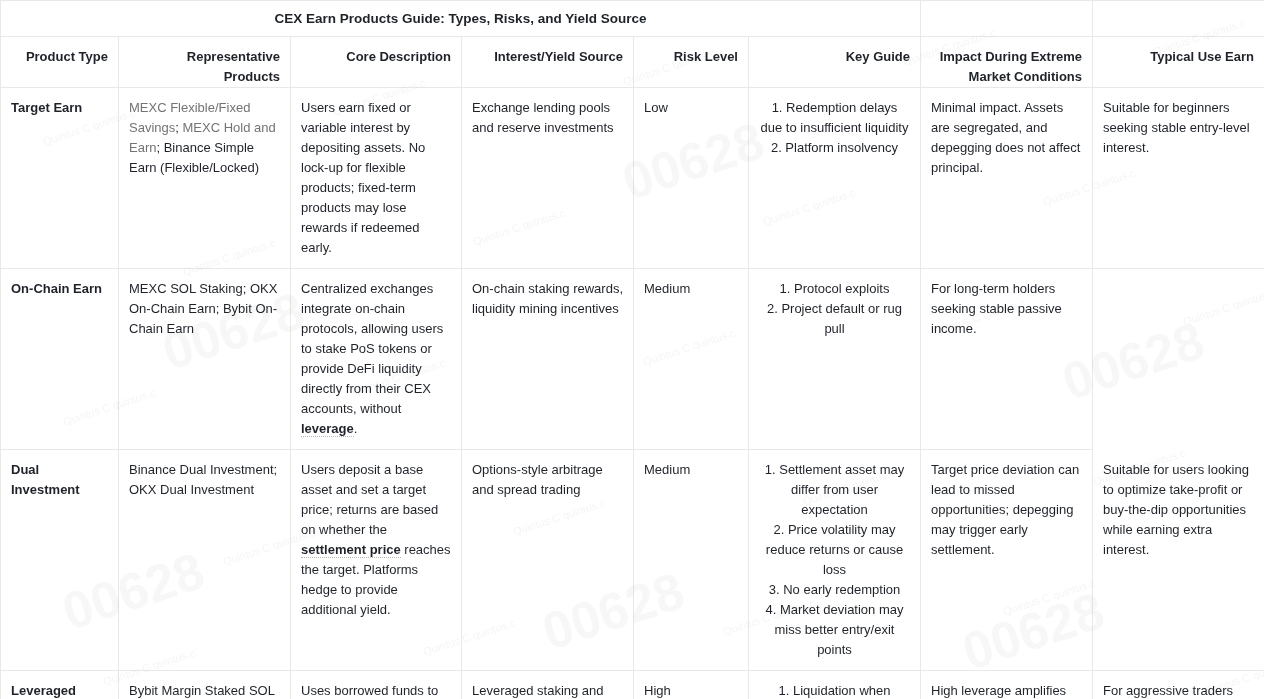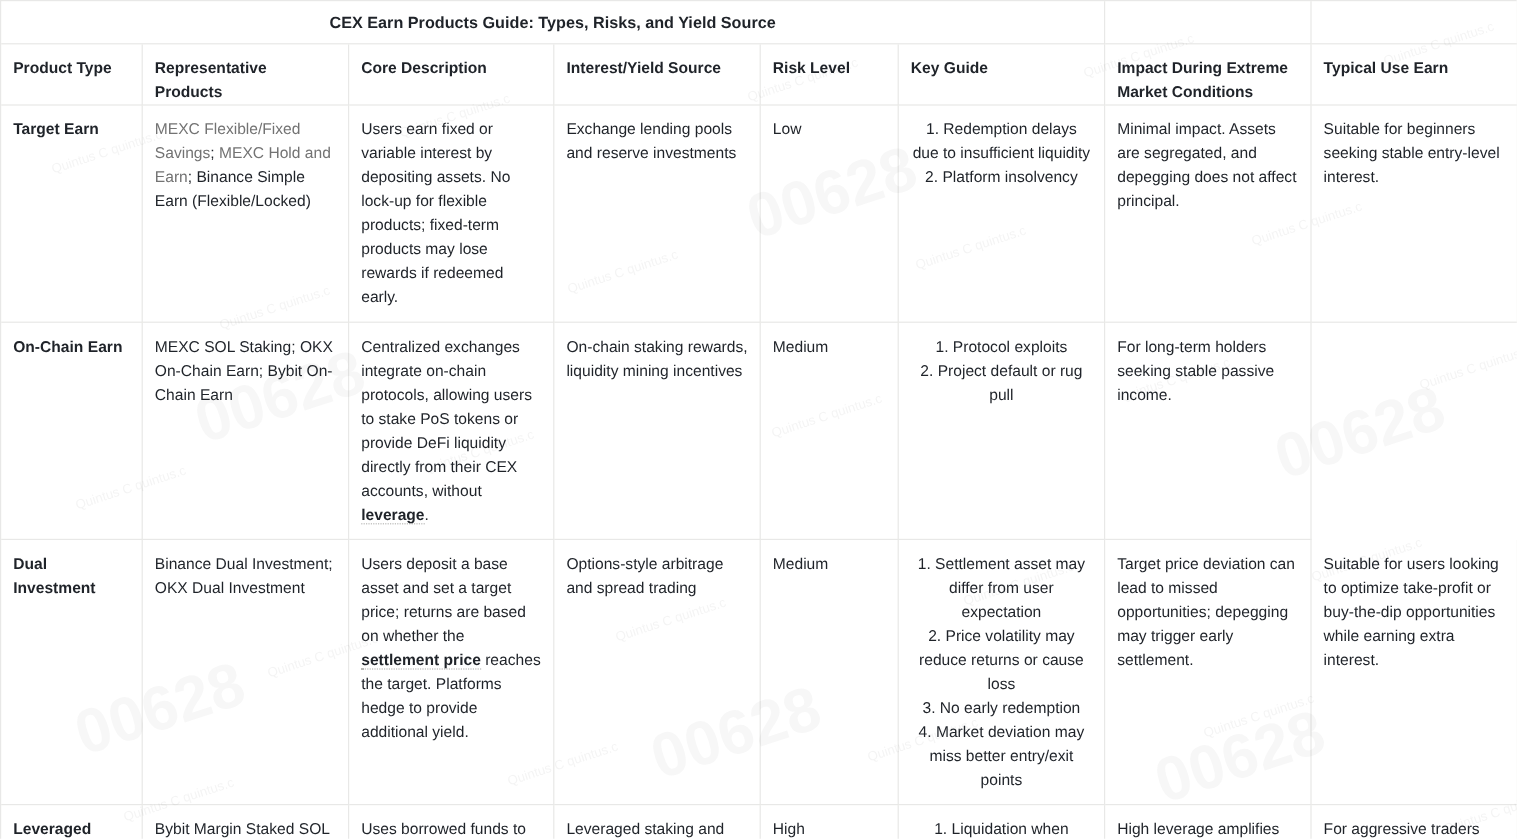--- a/index.html
+++ b/index.html
@@ -8,21 +8,21 @@
   .table-wrap { position:relative; width:1264px; border-top:1px solid #e8e8e7;
                 border-left:1px solid #e8e8e7; background:#fff; }
   .grid-row { display:grid; }
   .cols-title { grid-template-columns: 920px 172px 172px; }
   .cols-8 { grid-template-columns: 118px 172px 171px 172px 115px 172px 172px 172px; }
   .cell { border-right:1px solid #e8e8e7; border-bottom:1px solid #e8e8e7;
           padding:10px 10px; font-size:13px; line-height:20px; overflow:hidden; }
   .title-cell { font-weight:bold; text-align:center; font-size:13.5px;
                 padding:9px 10px 8px; line-height:18px; }
   .title-empty { }
-  .header-cell { font-weight:bold; text-align:left; padding-top:10px; }
+  .header-cell { font-weight:bold; text-align:right; padding-top:10px; }
   .header-row .cell { height:51px; }
   .body-cell-producttype { font-weight:bold; }
   .risk-line { display:block;text-align:center; }
   a.cell-link { color:#737373; text-decoration:none; cursor:pointer; }
   .dotted-term { border-bottom:1px dotted #b8b8b6;font-weight:bold; }
   .watermarks { position:absolute; inset:0; pointer-events:none; z-index:5; }
   .wm-small { position:absolute; font-size:11px; color:rgba(60,60,60,0.055);
               transform:rotate(-18deg); white-space:nowrap; }
   .wm-big { position:absolute; font-size:52px; font-weight:bold;
             color:rgba(60,60,60,0.045); transform:rotate(-18deg); white-space:nowrap; }

